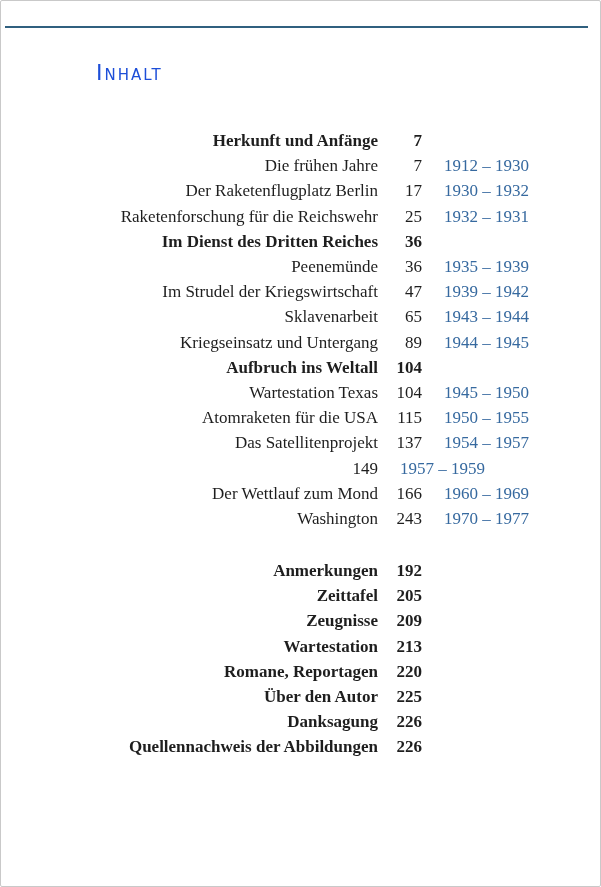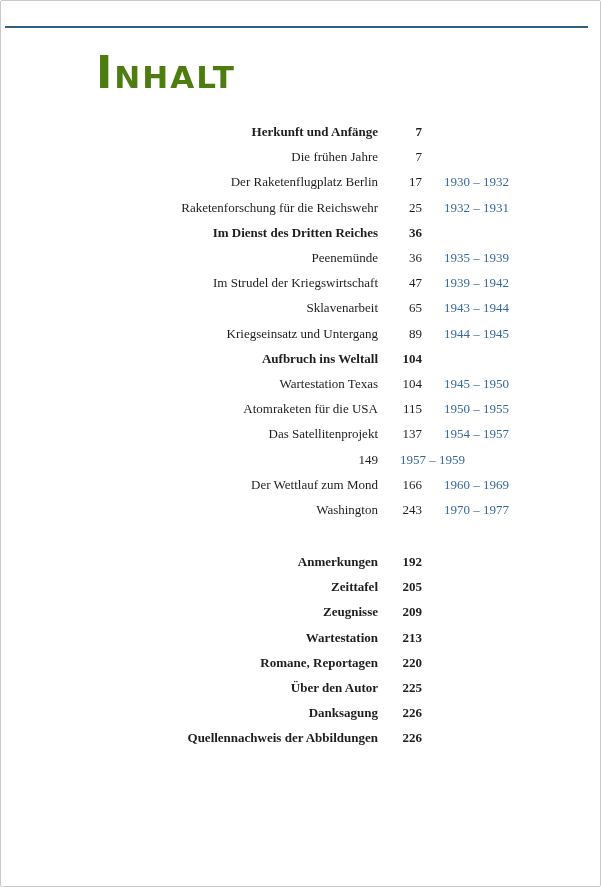--- a/index.html
+++ b/index.html
@@ -27,31 +27,32 @@
     height: 2px;
     background: #30607f;
   }
   .page-title {
     position: absolute;
     top: 50px;
     left: 95px;
     margin: 0;
     font-family: "DejaVu Sans", sans-serif;
     font-variant: small-caps;
-    font-weight: 700;
-    font-size: 44px;
+    font-weight: 400;
+    font-size: 22px;
     line-height: 44px;
     letter-spacing: 2px;
-    color: #4d7c0f;
+    color: #1d4ed8;
   }
   .toc {
     position: absolute;
     left: 40px;
     right: 0;
-    font-size: 13px;
+    font-size: 17px;
+    margin-top: 9px;
   }
   .toc-main { top: 118px; }
   .toc-appendix { top: 548px; font-weight: bold; }
   .toc-row {
     display: grid;
     grid-template-columns: 337px 44px auto;
     line-height: 25.2px;
     white-space: nowrap;
   }
   .toc-row .entry-label {
@@ -80,20 +81,21 @@
   <h1 class="page-title">Inhalt</h1>
   <div class="toc toc-main" id="toc-main">
       <div class="toc-row bold">
     <span class="entry-label">Herkunft und Anfänge</span>
     <span class="entry-page">7</span>
     <span class="entry-dates"></span>
   </div>
       <div class="toc-row">
     <span class="entry-label">Die frühen Jahre</span>
     <span class="entry-page">7</span>
+    <span class="entry-dates">1912 – 1930</span>
   </div>
       <div class="toc-row">
     <span class="entry-label">Der Raketenflugplatz Berlin</span>
     <span class="entry-page">17</span>
     <span class="entry-dates">1930 – 1932</span>
   </div>
       <div class="toc-row">
     <span class="entry-label">Raketenforschung für die Reichswehr</span>
     <span class="entry-page">25</span>
     <span class="entry-dates">1932 – 1931</span>

